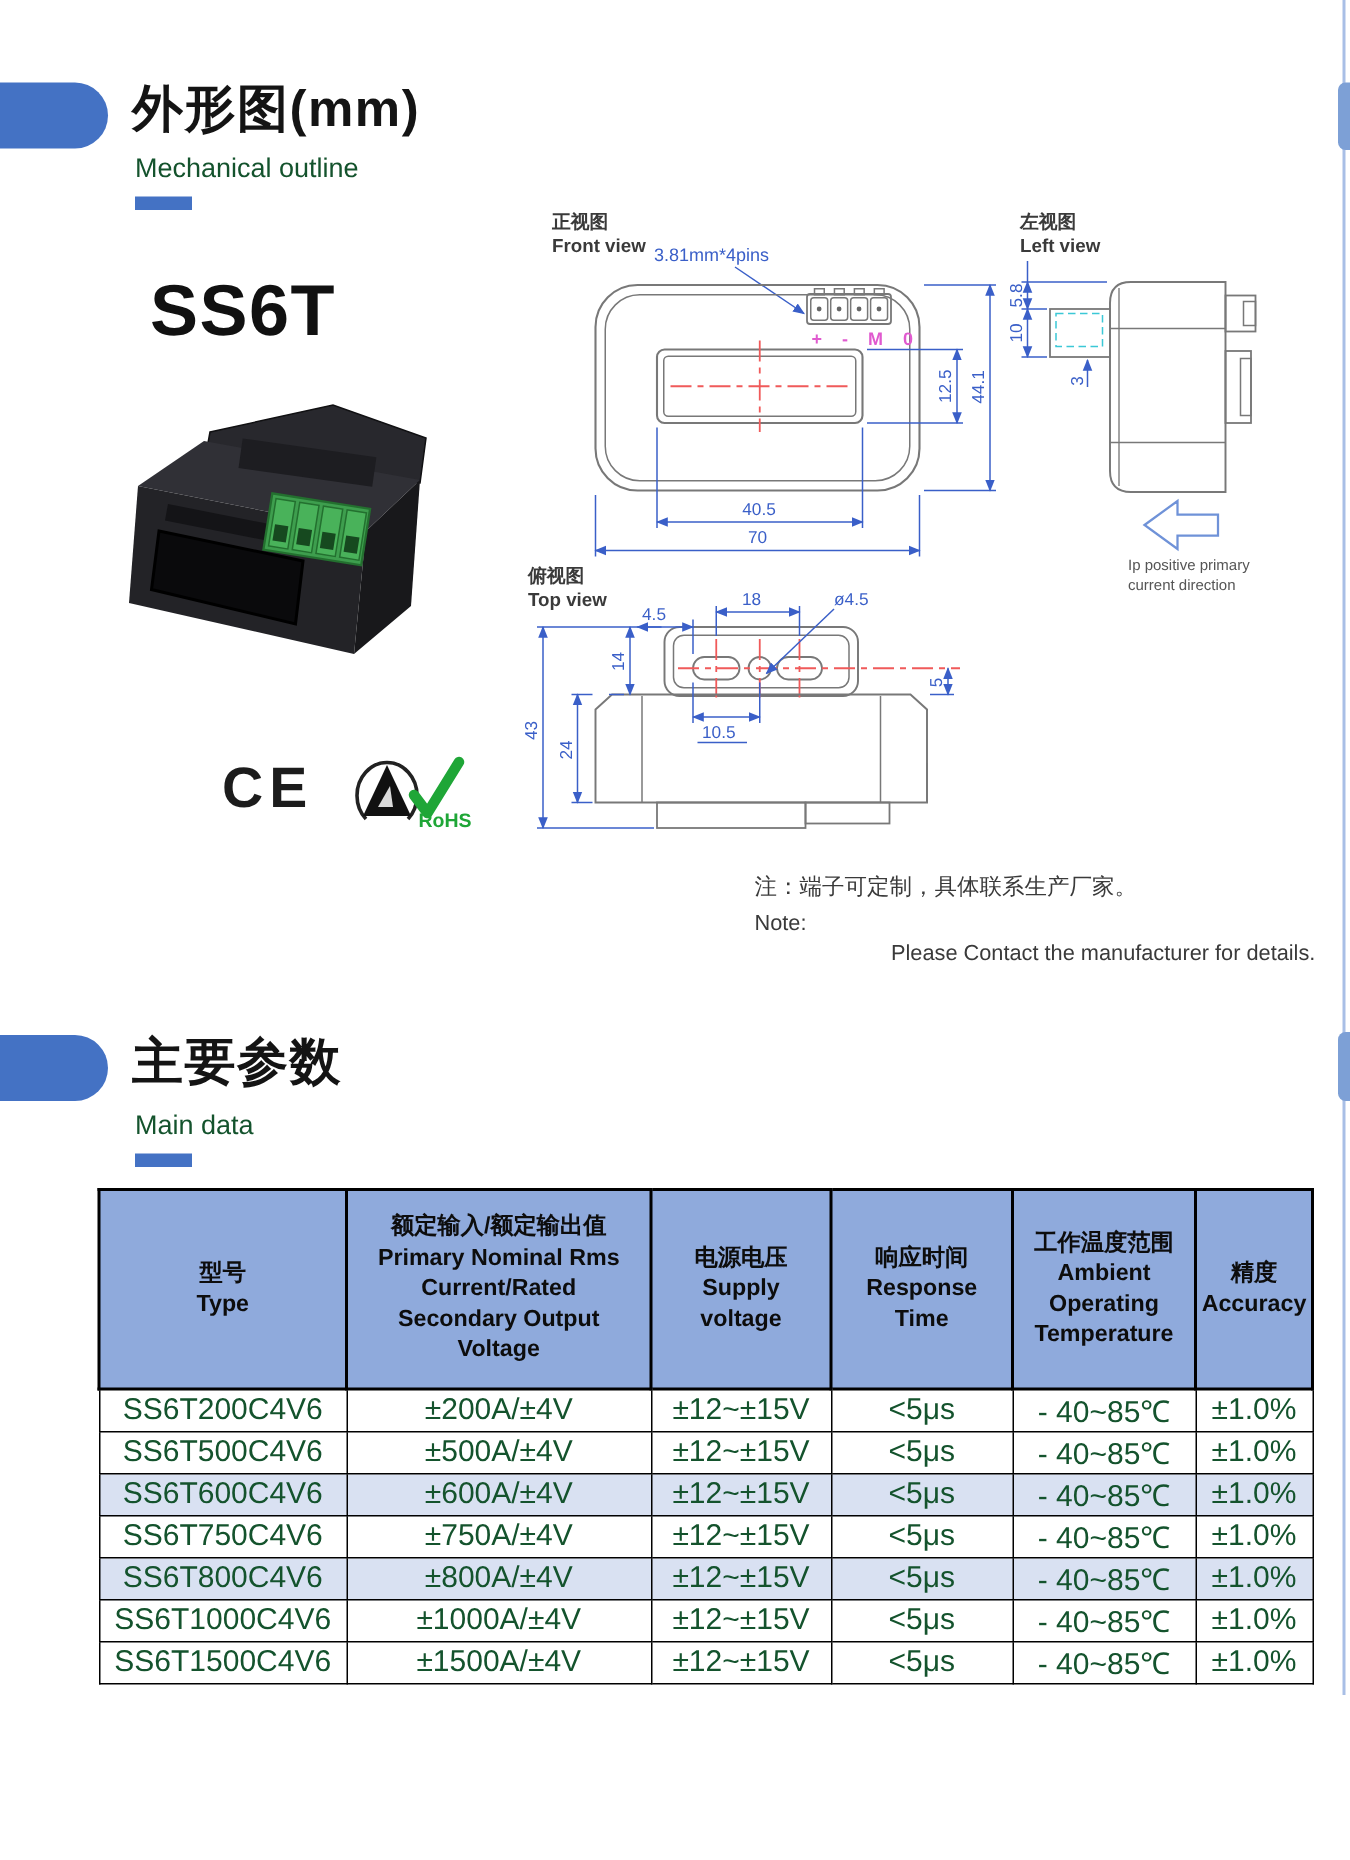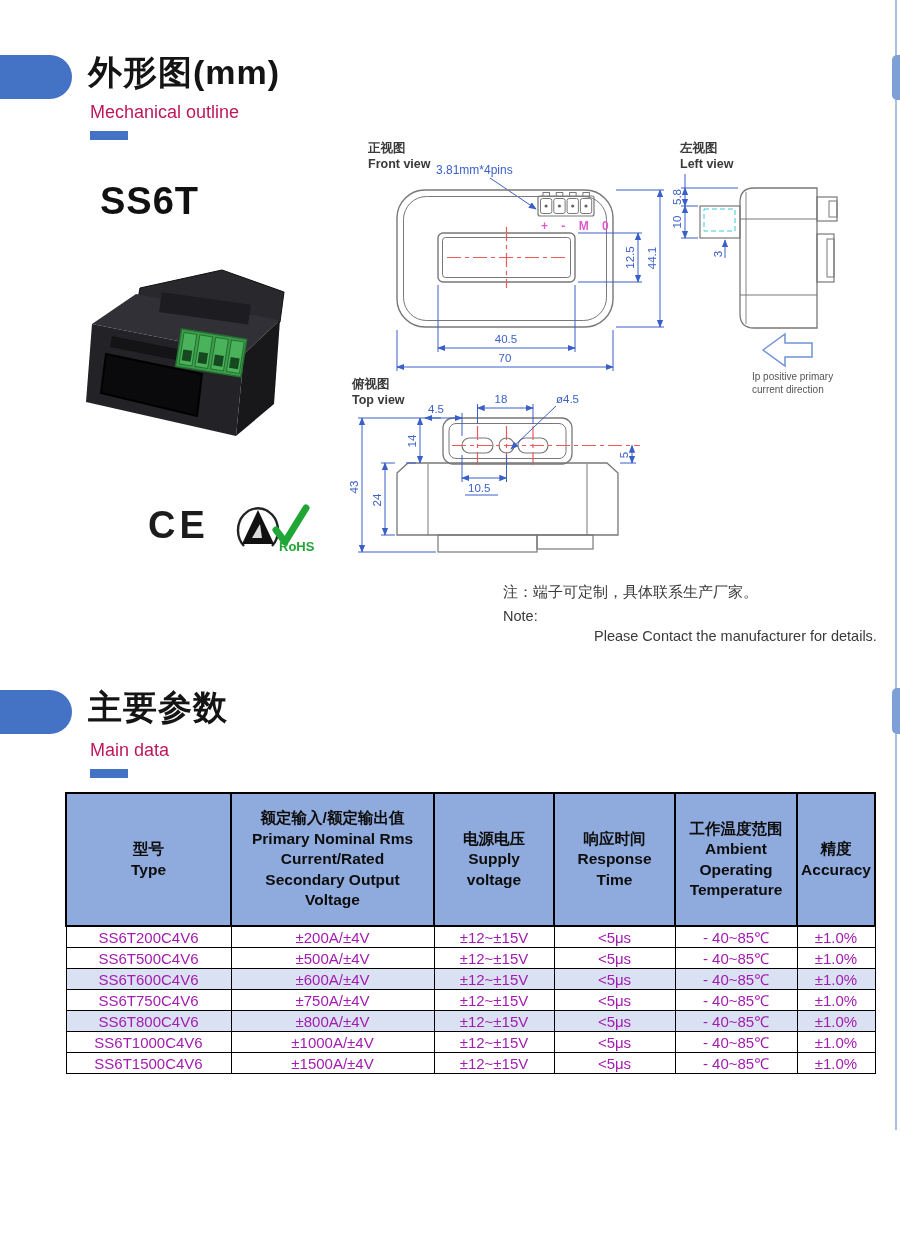--- a/index.html
+++ b/index.html
@@ -3,44 +3,44 @@
 <meta charset="utf-8">
 <style>
   * { margin:0; padding:0; box-sizing:border-box; }
   body { width:900px; height:1240px; background:#fff; position:relative; overflow:hidden;
          font-family:"Liberation Sans", sans-serif; color:#1a1a1a; }
   .abs { position:absolute; }
 
   
   .capsule { left:0; width:72px; height:44px; background:#4472C4; border-radius:0 22px 22px 0; }
   .sec-title { left:88px; font-size:34px; font-weight:bold; color:#141414; letter-spacing:1px; }
-  .sec-sub   { left:90px; font-size:18px; color:#be185d; }
+  .sec-sub   { left:90px; font-size:18px; color:#14532d; }
   .sec-bar   { left:90px; width:38px; height:9px; background:#4472C4; }
 
   
   .edge-line { left:895px; top:0; width:2px; height:1130px; background:#A9BFE6; }
   .edge-bar  { left:892px; width:8px; background:#7DA0D6; border-radius:5px 0 0 5px; }
 
-  .product-name { left:100px; top:180px; font-size:38px; font-weight:800; letter-spacing:1px; color:#111; }
+  .product-name { left:100px; top:180px; font-size:48px; font-weight:800; letter-spacing:1px; color:#111; }
 
   
   .note { left:503px; top:582px; width:390px; font-size:14.5px; color:#3a3a3a; line-height:1.38; }
   .note .zh { font-size:15px; margin-bottom:3px; }
   .note .row { display:flex; }
   .note .lab { width:62px; flex:0 0 62px; }
   .note .ind { margin-left:91px; }
 
   
   .tablewrap { left:65px; top:792px; width:809px; }
   table { border-collapse:collapse; width:809px; table-layout:fixed; }
   col.c1{width:165px} col.c2{width:203px} col.c3{width:120px} col.c4{width:121px} col.c5{width:122px} col.c6{width:78px}
   th { background:#8FAADC; border:2px solid #000; height:133px; vertical-align:middle;
        font-size:15.5px; font-weight:bold; color:#0d0d0d; padding:2px 3px; }
   th .h-zh, th .h-en { white-space:pre-line; text-align:center; line-height:1.32; }
-  td { border:1.6px solid #000; height:19.6px; text-align:center; font-size:15px; color:#a21caf; padding:0 2px; }
+  td { border:1.6px solid #000; height:19.6px; text-align:center; font-size:20px; color:#14532d; padding:0 2px; }
   tr.alt td { background:#D9E1F2; }
   tbody tr { background:#fff; }
 
   
   text { font-family:"Liberation Sans", sans-serif; }
   .vlab { font-size:12.5px; font-weight:bold; fill:#3a3a3a; }
   .dim  { font-size:11.5px; fill:#3A5FC8; }
   .pink { font-size:12px; font-weight:bold; fill:#E05ACF; letter-spacing:5px; }
   .bnote{ font-size:12px; fill:#3A5FC8; }
   .gnote{ font-size:10px; fill:#555; }

